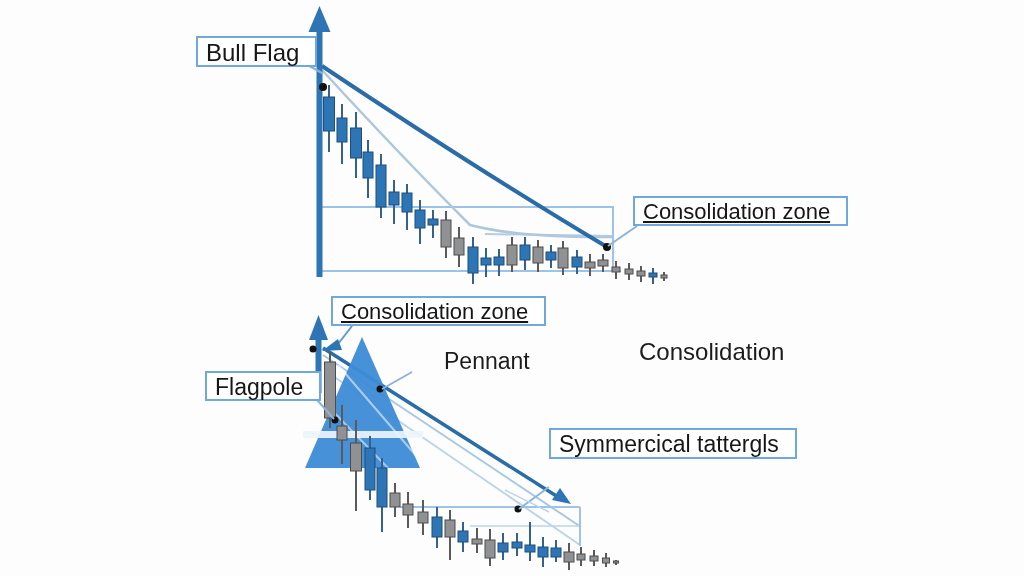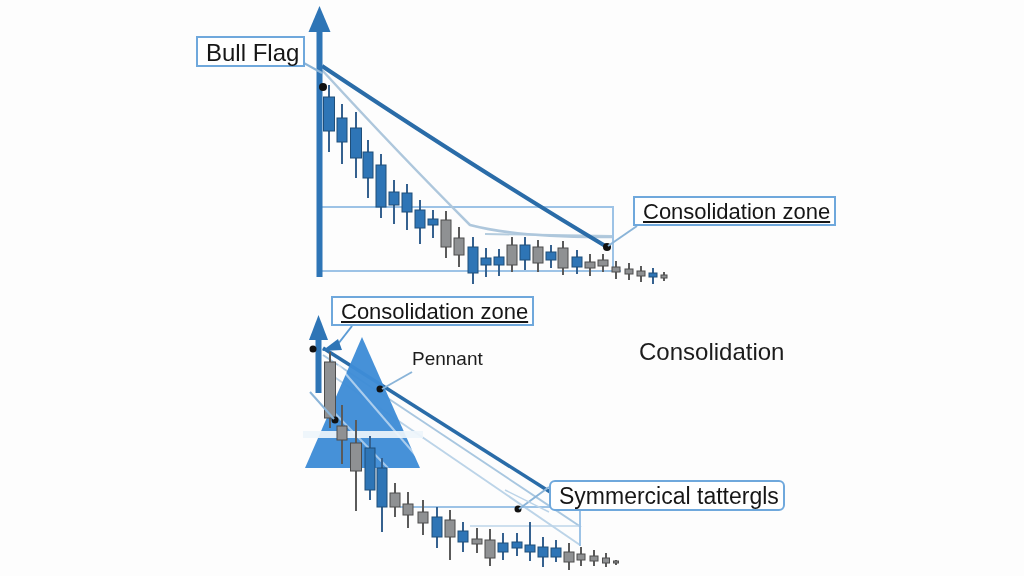--- a/index.html
+++ b/index.html
@@ -3,28 +3,28 @@
 <meta charset="utf-8">
 <style>
   html,body{margin:0;padding:0;background:#ffffff;}
   .stage{
     position:relative;width:1024px;height:576px;overflow:hidden;
     background:#fdfdfd;font-family:"Liberation Sans",sans-serif;color:#1a1a1a;
   }
   svg{position:absolute;left:0;top:0;}
   .callout{
     position:absolute;background:#ffffff;border:2px solid #6fa8dc;
-    padding:1px 4px 2px 8px;white-space:nowrap;color:#161616;line-height:1.15;
+    padding:1px 16px 2px 8px;white-space:nowrap;color:#161616;line-height:1.15;
     box-sizing:border-box;
   }
   .plain-text{position:absolute;white-space:nowrap;color:#1c1c1c;}
   .fs24{font-size:24px;}
   .fs22{font-size:22px;text-decoration:underline;}
   .fs23{font-size:23px;}
-  .fs27{font-size:19px;}
+  .fs27{font-size:23px;margin-left:32px;}
 </style>
 </head>
 <body>
 
 <div class="stage">
 
   <svg width="1024" height="576" viewBox="0 0 1024 576">
 
     <rect x="318" y="207" width="295" height="64" fill="none" stroke="#9dc3e6" stroke-width="2"></rect>
     <line x1="318" y1="271" x2="621" y2="271" stroke="#9dc3e6" stroke-width="2"></line>
@@ -186,18 +186,21 @@
   </div>
 
   <div class="callout fs22" style="left:331px;top:296px;height:30px;">
     <span>Consolidation zone</span>
   </div>
 
   <div class="plain-text fs27" style="left:412px;top:348px;">Pennant</div>
 
   <div class="plain-text fs24" style="left:599px;top:338px;margin-left:40px;">Consolidation</div>
 
-
-  <div class="callout fs23" style="left:549px;top:480px;height:31px;border-radius:6px;">
+  <div class="callout fs23" style="left:205px;top:371px;height:30px;">
+    <span>Flagpole</span>
+  </div>
+
+  <div class="callout fs23" style="left:549px;top:428px;height:31px;">
     <span>Symmercical tattergls</span>
   </div>
 
 </div>
 
 </body></html>

